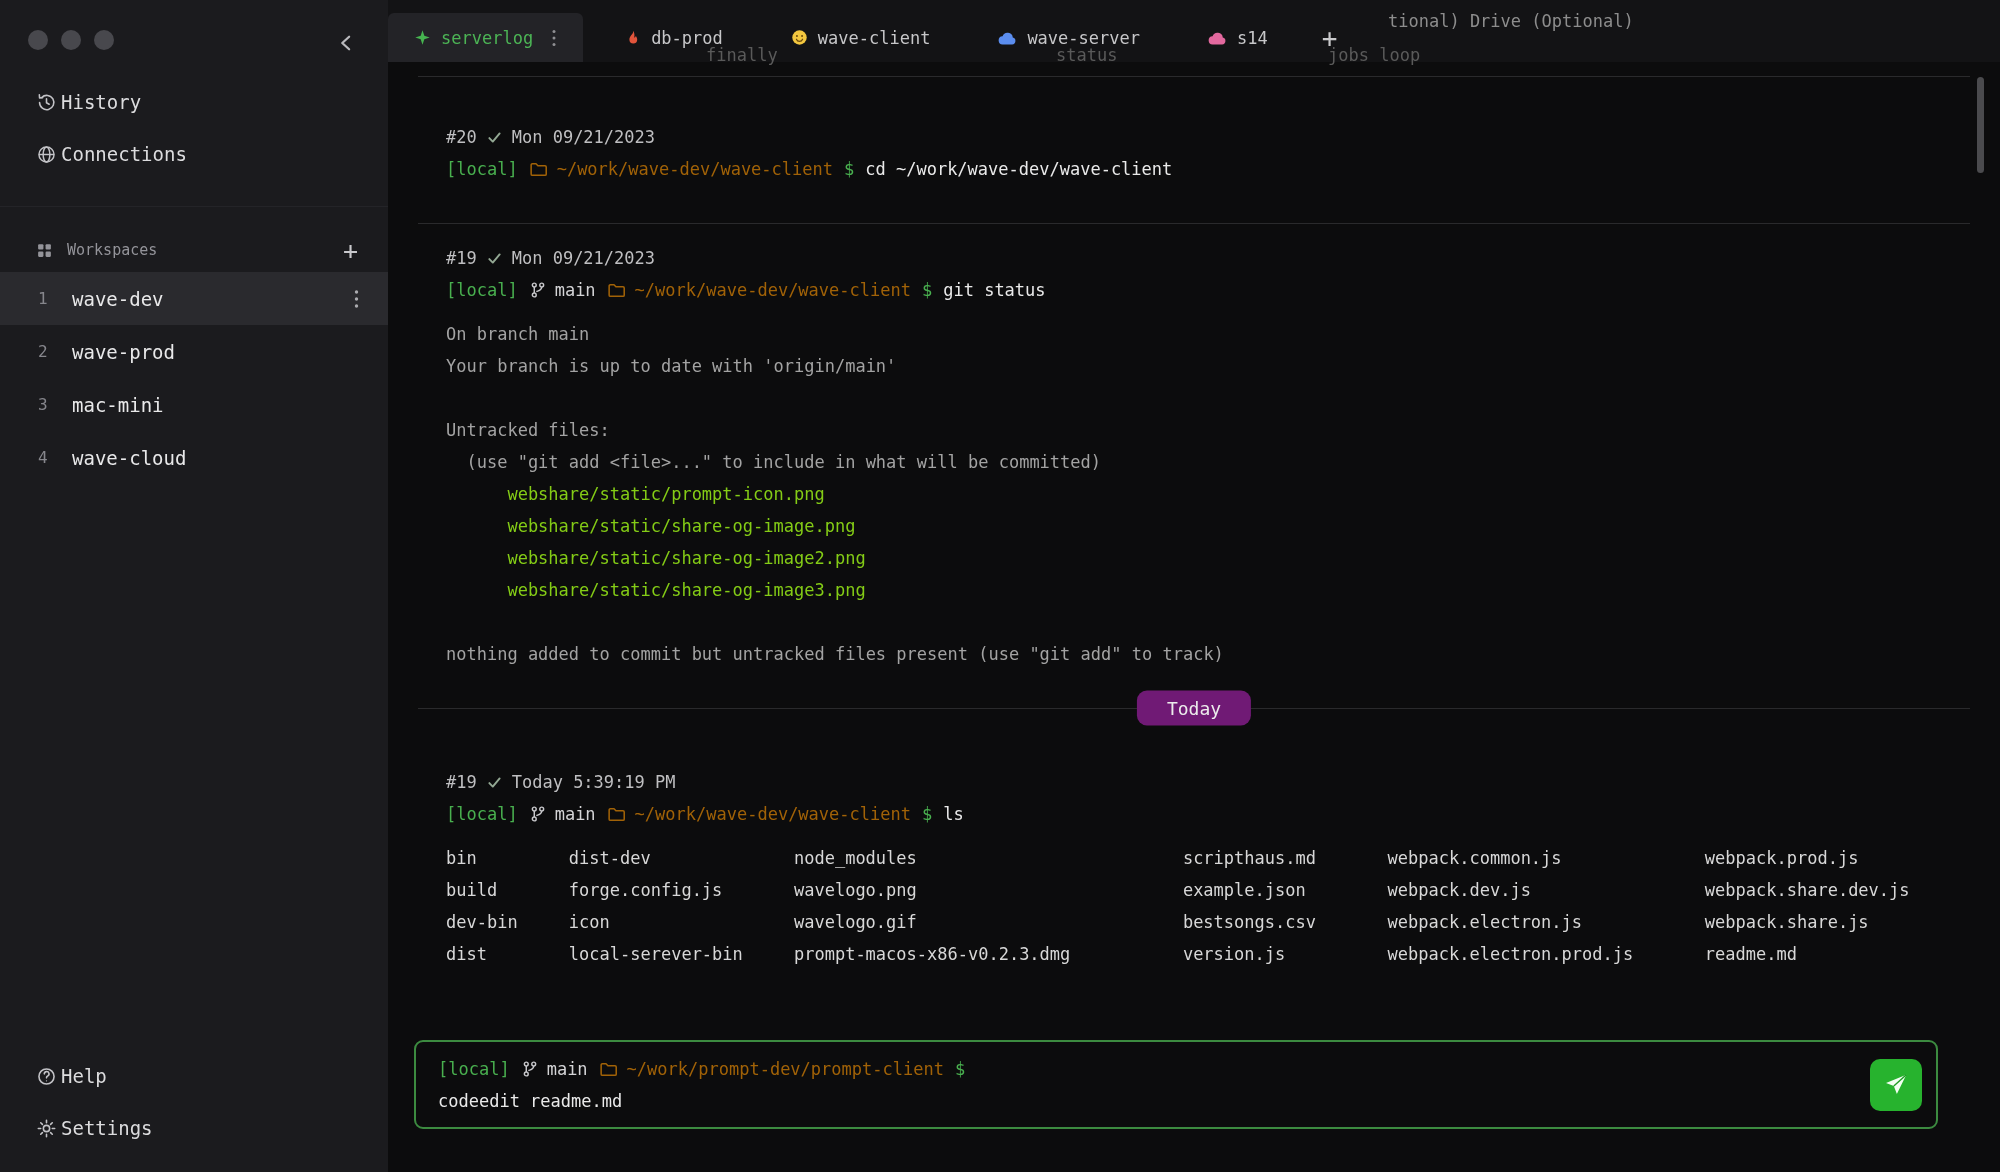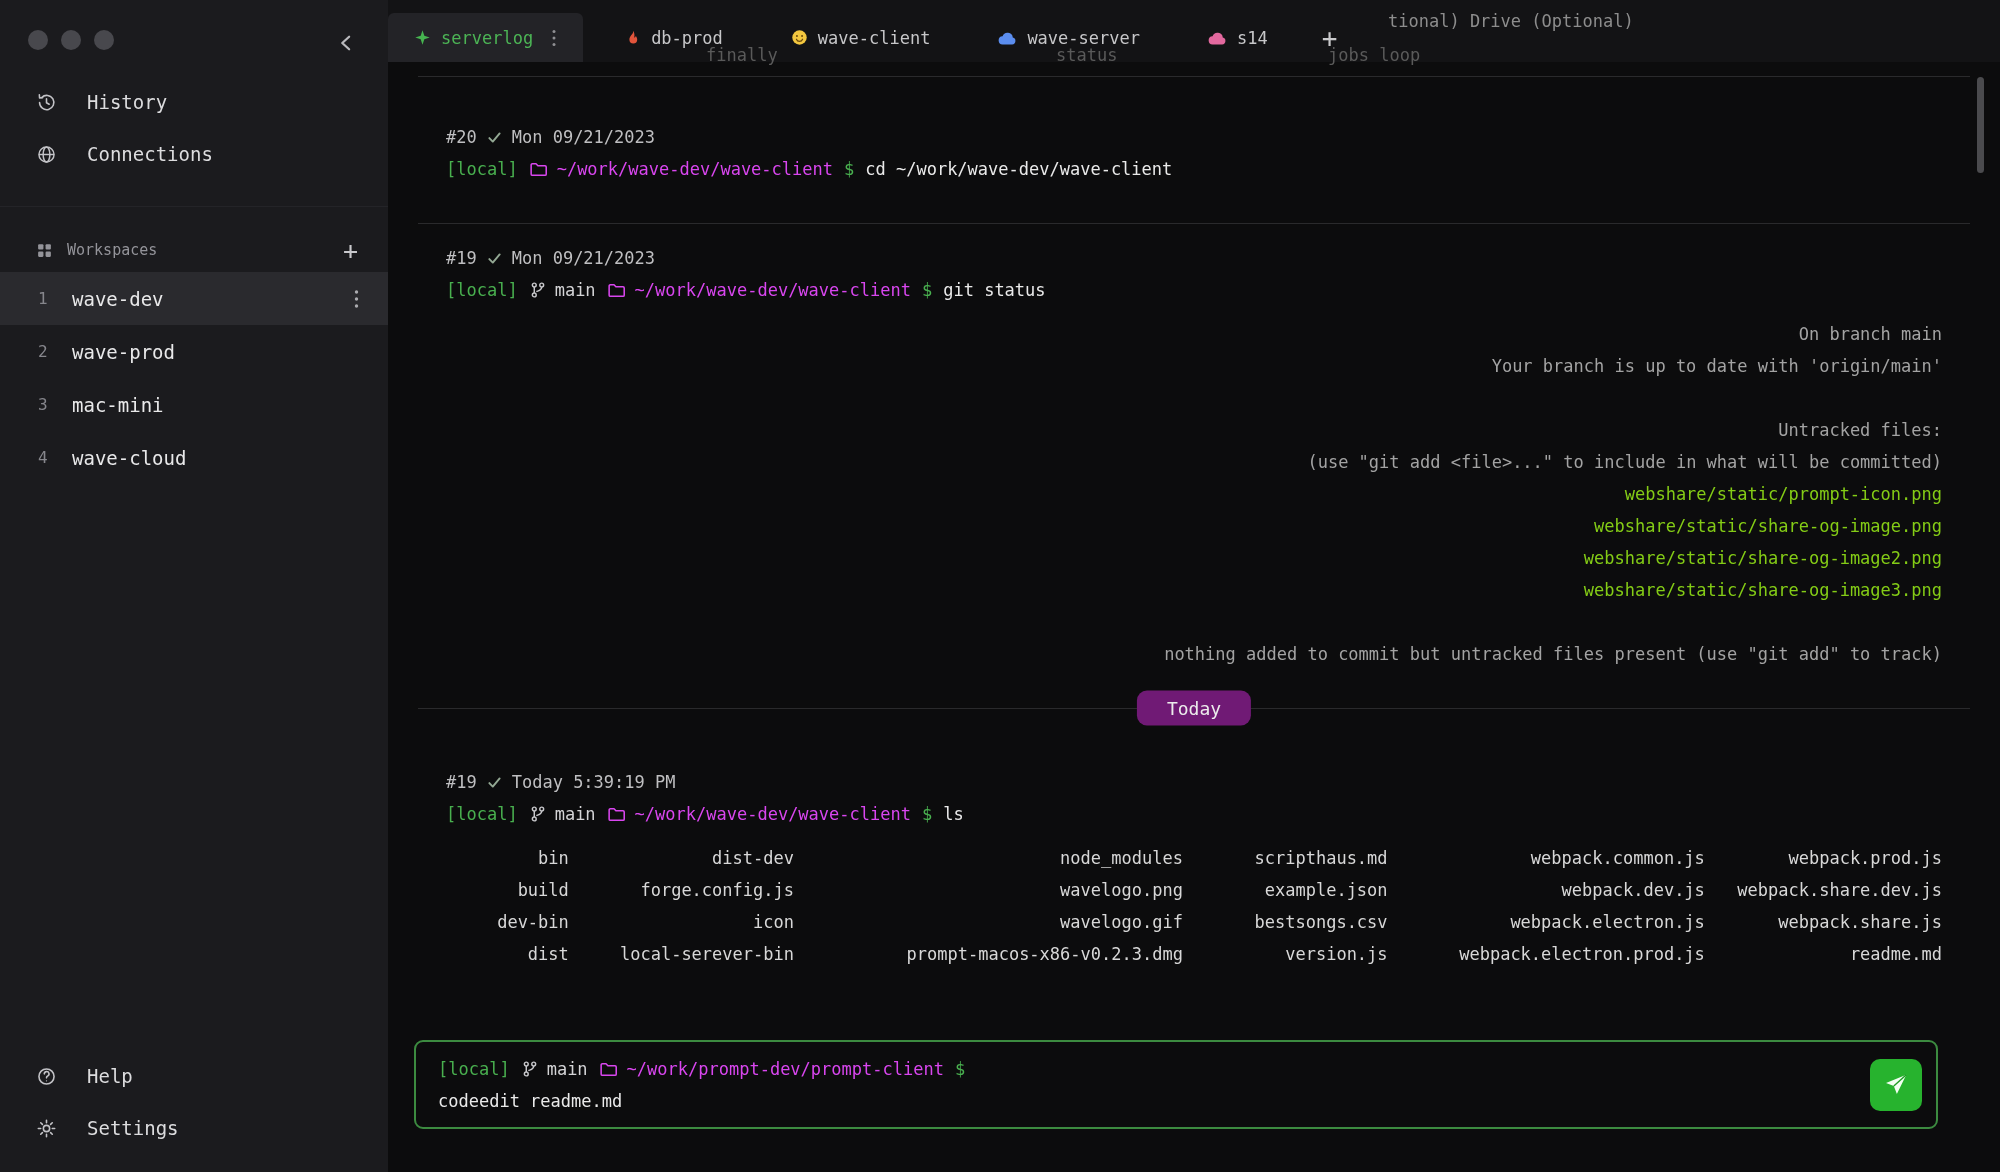--- a/index.html
+++ b/index.html
@@ -12,21 +12,21 @@
     position: relative;
   }
   button { font-family: inherit; }
 
   
   .sidebar { position: absolute; top:0; bottom:0; left:0; width: 388px; background: #1b1b1e; z-index: 10; }
   .traffic { position: absolute; top: 30px; left: 28px; display: flex; gap: 13px; }
   .dot { width: 20px; height: 20px; border-radius: 50%; background: #48484d; }
   .collapse-btn { position: absolute; top: 33px; right: 32px; background: none; border: none; color: #b9b9bd; cursor: pointer; display:flex; }
   .side-nav { position: absolute; top: 76px; left: 0; right: 0; }
-  .nav-item { height: 52px; display: flex; align-items: center; gap: 30px; padding: 0 36px; font-size: 19px; color: #dcdcde; cursor: pointer; }
+  .nav-item { height: 52px; display: flex; align-items: center; gap: 4px; padding: 0 36px; font-size: 19px; color: #dcdcde; cursor: pointer; }
   .nav-item svg { color: #c3c3c7; flex: none; }
   .side-divider { position: absolute; top: 206px; left: 0; right: 0; height: 1px; background: #242428; }
   .ws-header { position: absolute; top: 234px; left: 0; right: 0; height: 32px; display: flex; align-items: center; gap: 14px; padding: 0 30px 0 36px; color: #94949a; }
   .ws-header svg { flex: none; }
   .ws-title { font-size: 15px; flex: 1; }
   .ws-add { background: none; border: none; color: #c9c9cd; font-size: 25px; line-height: 1; cursor: pointer; }
   .ws-list { position: absolute; top: 272px; left: 0; right: 0; }
   .ws-item { height: 53px; display: flex; align-items: center; gap: 20px; padding: 0 28px 0 38px; cursor: pointer; }
   .ws-item.active { background: #2a2a2e; }
   .ws-num { font-size: 16px; color: #86868c; width: 14px; flex: none; }
@@ -46,34 +46,34 @@
   .tabbar { position: absolute; top: 0; left: 0; right: 0; height: 62px; background: #131315; display: flex; align-items: flex-end; z-index: 2; }
   .tab { height: 49px; display: flex; align-items: center; gap: 10px; padding: 0 26px; margin-right: 16px; font-size: 17px; color: #c7c7c9; cursor: pointer; border-radius: 6px 6px 0 0; white-space: pre; }
   .tab.active { background: #232327; color: #4cb455; }
   .tab svg { flex: none; }
   .tab-kebab { color: #8f8f93; margin-left: 8px; display: flex; }
   .icon-sparkle { color: #46b450; }
   .icon-cloud-blue { color: #5b8def; }
   .icon-cloud-pink { color: #e2689e; }
   .add-tab { background: none; border: none; color: #c9c9cb; font-size: 26px; height: 49px; display: flex; align-items: center; padding: 0 12px; cursor: pointer; }
 
-  .content { position: absolute; top: 62px; left: 0; right: 0; bottom: 0; z-index: 1; font-size: 17px; text-align: right; }
+  .content { position: absolute; top: 62px; left: 0; right: 0; bottom: 0; z-index: 1; font-size: 17px; }
   .sep { height: 1px; background: #2a2a2c; margin: 0 30px; }
   .sep.first { margin-top: 14px; }
   .block { padding: 0 58px; }
   .block-cd  { padding-top: 44px; padding-bottom: 38px; }
   .block-git { padding-top: 18px; padding-bottom: 8px; }
   .block-ls  { padding-top: 36px; padding-bottom: 16px; }
   .bheader { line-height: 32px; color: #bfbfc1; display: flex; align-items: center; gap: 10px; }
   .check { display: flex; }
   .prompt { line-height: 32px; display: flex; align-items: center; gap: 11px; }
   .p-host { color: #49b04f; }
   .p-branch { color: #d5d5d7; display: flex; align-items: center; gap: 8px; }
   .p-branch svg { color: #c9c9cc; }
-  .p-path { color: #d946ef; display: flex; align-items: center; gap: 9px; }
+  .p-path { color: #a16207; display: flex; align-items: center; gap: 9px; }
   .p-dollar { color: #49b04f; }
   .p-cmd { color: #eaeaea; white-space: pre; }
   .out { margin-top: 12px; }
   .tline { line-height: 32px; min-height: 32px; white-space: pre; color: #a3a3a3; }
   .tline.red { color: #84cc16; }
   .divider { position: relative; height: 44px; margin: 8px 30px 0; }
   .divider::before { content: ""; position: absolute; top: 50%; left: 0; right: 0; height: 1px; background: #2a2a2c; }
   .pill { position: absolute; left: 50%; top: 50%; transform: translate(-50%, -50%); background: #701a75; padding: 7px 30px; border-radius: 10px; font-size: 18px; color: #ececec; cursor: default; }
   .ls-grid { margin-top: 12px; display: grid; grid-template-columns: 12ch 22ch 38ch 20ch 31ch 1fr; }
   .ls-cell { line-height: 32px; white-space: pre; color: #d8d8d8; }

